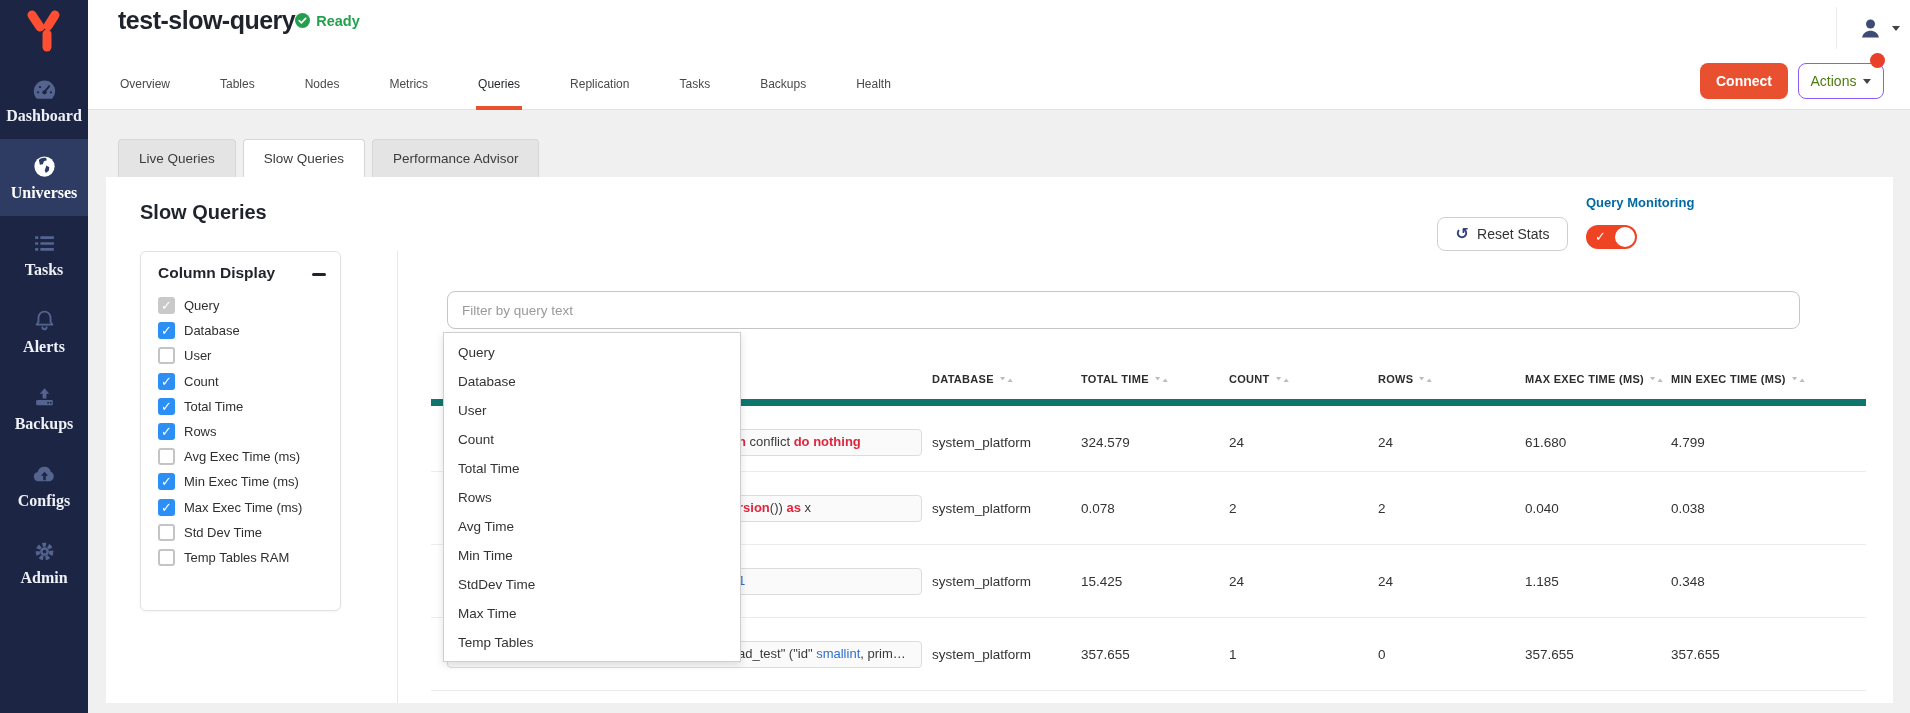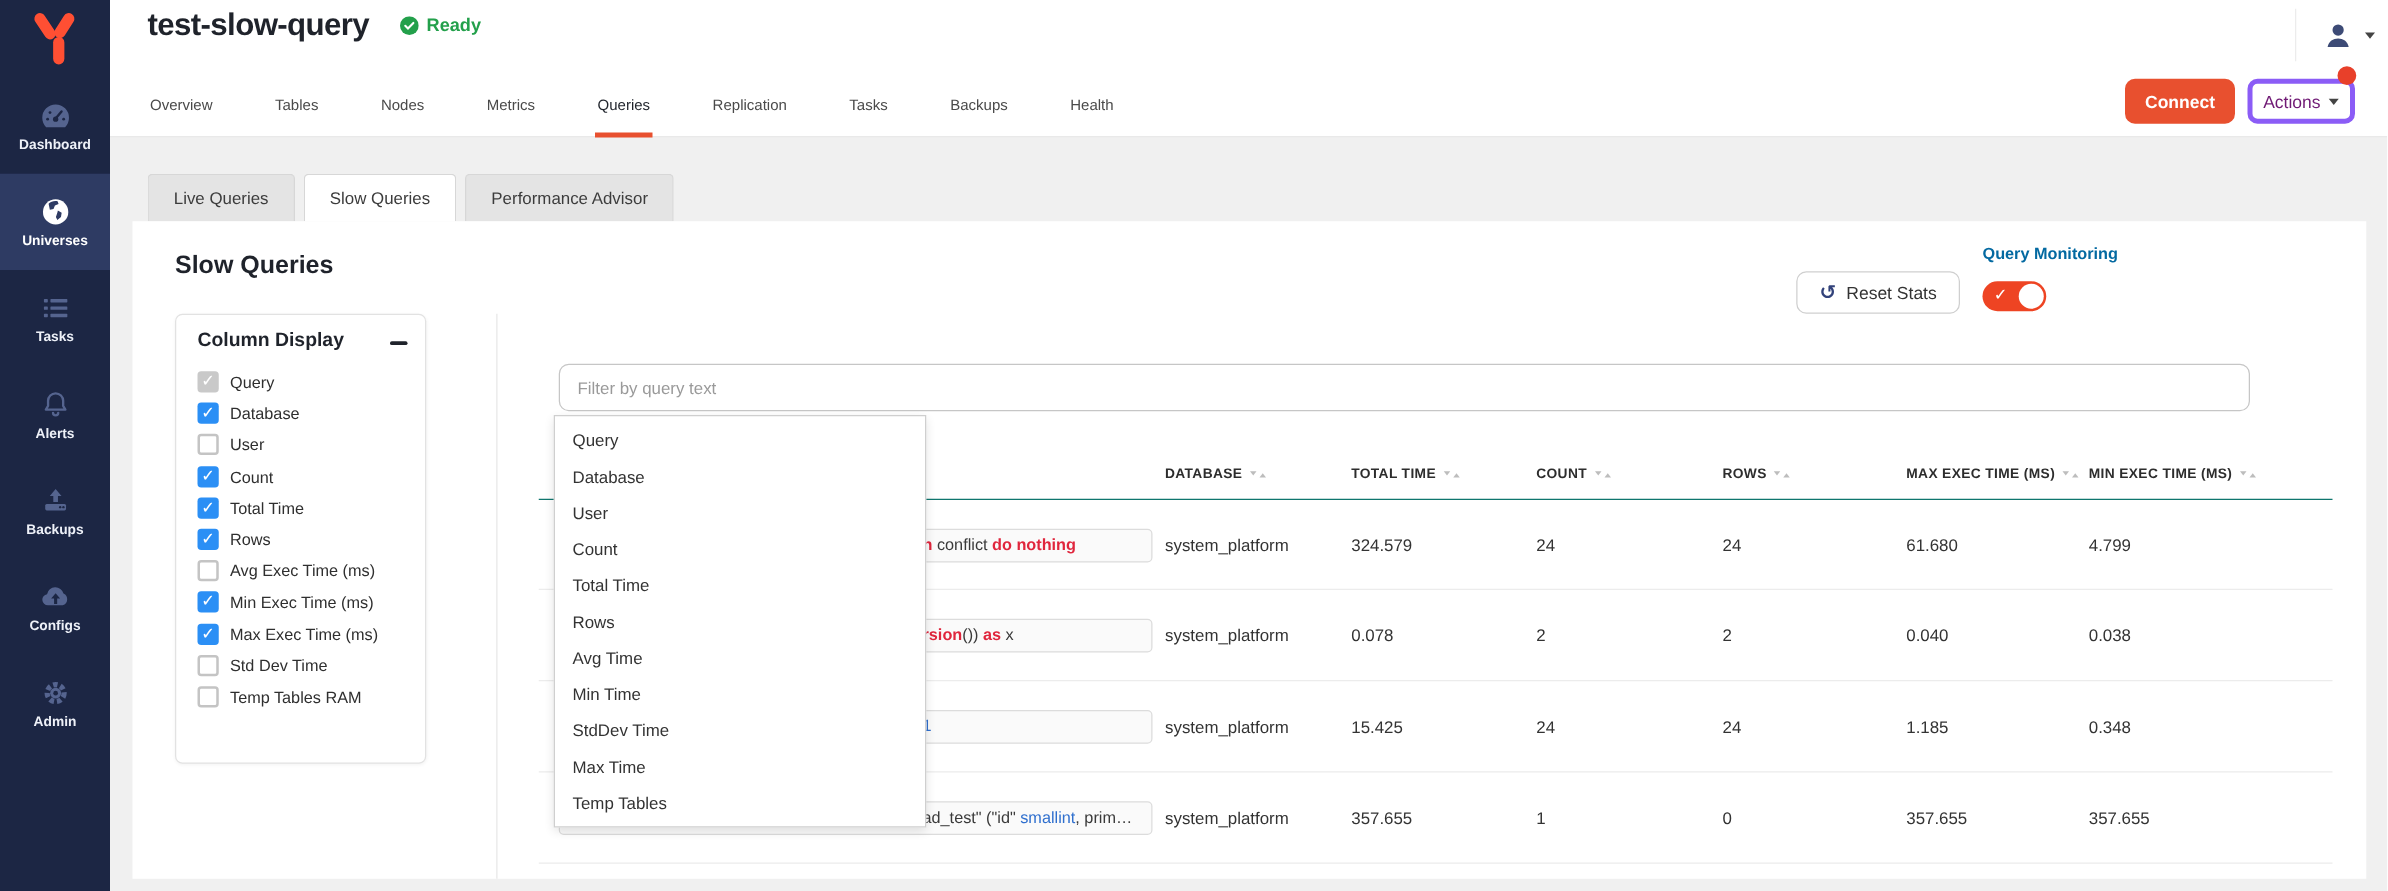--- a/index.html
+++ b/index.html
@@ -6,33 +6,33 @@
   body { font-family:"Liberation Sans", sans-serif; background:#fff; }
   #app { position:relative; width:1910px; height:713px; overflow:hidden; background:#fff; }
 
   
   .sidebar { position:absolute; left:0; top:0; width:88px; height:713px; background:#1c2644; z-index:30; }
   .logo-box { position:absolute; left:50%; top:6px; transform:translateX(-50%); width:44px; height:50px; display:flex; align-items:center; justify-content:center; }
   .side-nav { position:absolute; top:62px; left:0; right:0; }
   .side-item { height:77px; display:flex; flex-direction:column; align-items:center; justify-content:center; gap:4px; color:#55648f; --hole:#1c2644; cursor:pointer; }
   .side-item.active { background:#2e3b63; color:#ffffff; --hole:#2e3b63; }
   .side-icon { height:27px; display:flex; align-items:center; justify-content:center; }
-  .side-label { font-size:11px; font-weight:bold; color:#eef1f8; }
+  .side-label { font-size:16px; font-weight:bold; color:#eef1f8;font-family:Liberation Serif, serif; }
   .side-item.active .side-label { color:#fff; }
 
   
   .hdr { position:absolute; left:88px; top:0; width:1822px; height:110px; background:#fff; border-bottom:1px solid #e2e2e2; z-index:5; }
-  .hdr-title-row { position:absolute; left:30px; top:6px; display:flex; align-items:center; gap:25px; }
+  .hdr-title-row { position:absolute; left:30px; top:6px; display:flex; align-items:center; }
   .hdr-title { font-size:25px; font-weight:bold; color:#1f232b; letter-spacing:-0.5px; }
   .ready { display:flex; align-items:center; gap:6px; font-size:14.5px; font-weight:bold; color:#23a04b; }
   .nav-tabs { position:absolute; left:30px; bottom:-1px; display:flex; gap:46px; }
   .nav-tab { font-size:12px; color:#4a4a4a; padding:10px 2px 15px; border-bottom:4px solid transparent; cursor:pointer; }
   .nav-tab.active { color:#1f232b; border-bottom-color:#e8502f;text-align:right; }
   .btn-connect { position:absolute; left:1612px; top:63px; width:88px; height:36px; background:#e8502f; color:#fff; font-weight:bold; font-size:14px; font-family:inherit; border:none; border-radius:8px; cursor:pointer; }
-  .btn-actions { position:absolute; left:1710px; top:63px; width:86px; height:36px; background:#fff; color:#701a75; font-size:14px; font-family:inherit; border:4px solid #8b5cf6; border-radius:8px; display:flex; align-items:center; justify-content:center; gap:7px; cursor:pointer; }
+  .btn-actions { position:absolute; left:1710px; top:63px; width:86px; height:36px; background:#fff; color:#4d7c0f; font-size:14px; font-family:inherit; border:1px solid #8b5cf6; border-radius:8px; display:flex; align-items:center; justify-content:center; gap:7px; cursor:pointer; }
   .notif-dot { position:absolute; left:1782px; top:53px; width:15px; height:15px; border-radius:50%; background:#e8402a; z-index:6; }
   .avatar-area { position:absolute; right:10px; top:7px; height:42px; display:flex; align-items:center; gap:8px; padding-left:20px; border-left:1px solid #ececec; cursor:pointer; }
   .caret-down { width:0; height:0; border-left:4px solid transparent; border-right:4px solid transparent; border-top:5px solid #444; }
 
   
   .content { position:absolute; left:88px; top:110px; width:1822px; height:603px; background:#f0f0f0; }
   .subtabs { position:absolute; left:30px; top:29px; display:flex; gap:7px; }
   .subtab { height:38px; display:flex; align-items:center; padding:0 20px; background:#e4e4e4; border:1px solid #d7d7d7; border-bottom:none; border-radius:4px 4px 0 0; font-size:13.5px; color:#3c3c3c; cursor:pointer; }
   .subtab.active { background:#fff; }
   .panel { position:absolute; left:18px; top:67px; width:1787px; height:526px; background:#fff; }
@@ -64,21 +64,21 @@
   .filter { position:absolute; left:341px; top:114px; width:1353px; height:38px; border:1px solid #c6c6c6; border-radius:8px; font-size:13.5px; font-family:inherit; color:#333; padding:0 14px; outline:none; background:#fff; }
   .filter::placeholder { color:#9a9a9a; }
   .dropdown { position:absolute; left:337px; top:155px; width:298px; height:330px; background:#fff; border:1px solid #cfcfcf; box-shadow:0 3px 8px rgba(0,0,0,.12); z-index:20; padding:5px 0; }
   .dd-item { height:29px; display:flex; align-items:center; padding-left:14px; font-size:13.5px; color:#333; cursor:pointer; }
 
   
   .thead { position:absolute; left:325px; top:182px; right:27px; height:40px; }
   .thead .th { position:absolute; top:0; height:40px; display:flex; align-items:center; gap:5px; font-size:11px; font-weight:bold; color:#2d2d2d; letter-spacing:.3px; cursor:pointer; white-space:nowrap; }
   .tbody { position:absolute; left:0; top:222px; right:0; }
   .trow { position:absolute; left:325px; right:27px; height:73px; border-bottom:1px solid #ececec; cursor:pointer; }
-  .trow:first-child { border-top:1px solid #0f766e; }
+  .trow:first-child { border-top:7px solid #0f766e; }
   .qbox { position:absolute; left:16px; top:23px; width:475px; height:27px; background:#fafafa; border:1px solid #dcdcdc; border-radius:4px; overflow:hidden; }
   .qfrag { position:absolute; left:290px; top:4px; white-space:nowrap; font-size:13px; }
   .tk-kw { color:#e0263d; font-weight:bold; }
   .tk-num { color:#2f6fce; }
   .tk-plain { color:#3a3a3a; }
   .cell { position:absolute; top:0; height:73px; display:flex; align-items:center; font-size:13.5px; color:#333; white-space:nowrap; }
 </style>
 </head>
 <body>
 

